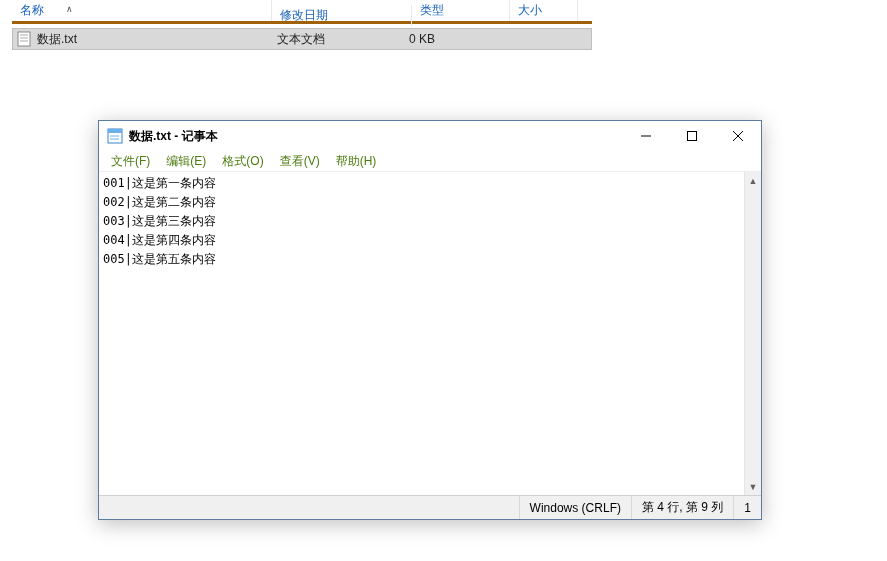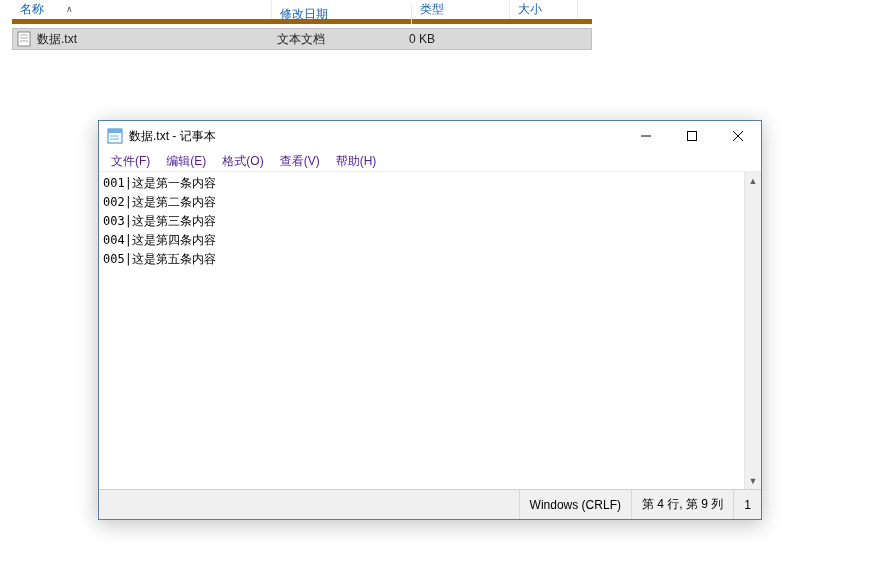--- a/index.html
+++ b/index.html
@@ -17,21 +17,21 @@
   .explorer {
     position: absolute;
     left: 12px;
     top: 0;
     width: 580px;
   }
   .explorer-header {
     display: flex;
     height: 24px;
     align-items: center;
-    border-bottom: 5px solid #a16207;
+    border-bottom: 3px solid #a16207;
     color: #1661b8;
   }
   .explorer-header .col {
     padding: 0 8px;
     display: flex;
     align-items: center;
     height: 100%;
     border-right: 1px solid #e9e9e9;
     cursor: default;
   }
@@ -93,20 +93,21 @@
     padding-left: 8px;
   }
   .titlebar .app-icon {
     width: 16px; height: 16px;
     margin-right: 6px;
     flex: none;
   }
   .titlebar .title-text {
     flex: 1;
     color: #000;
+    font-weight: bold;
   }
   .win-controls {
     display: flex;
     height: 100%;
   }
   .win-btn {
     width: 46px;
     height: 100%;
     display: flex;
     align-items: center;
@@ -114,21 +115,21 @@
     cursor: default;
   }
   .win-btn svg { width: 10px; height: 10px; }
 
   .menubar {
     height: 20px;
     display: flex;
     align-items: center;
     padding: 0 4px;
     font-size: 12px;
-    color: #4c1d95;
+    color: #4d7c0f;
     gap: 0;
   }
   .menubar .menu-item {
     padding: 2px 8px;
     cursor: default;
   }
 
   .text-area {
     flex: 1;
     position: relative;
@@ -156,21 +157,21 @@
     height: 17px;
     display: flex;
     align-items: center;
     justify-content: center;
     color: #606060;
     font-size: 9px;
   }
   .scroll-track { flex: 1; }
 
   .statusbar {
-    height: 30px;
+    height: 24px;
     border-top: 1px solid #d0d0d0;
     background: #f0f0f0;
     display: flex;
     align-items: center;
     justify-content: flex-end;
     font-size: 12px;
     color: #000;
   }
   .status-cell {
     padding: 0 10px;

